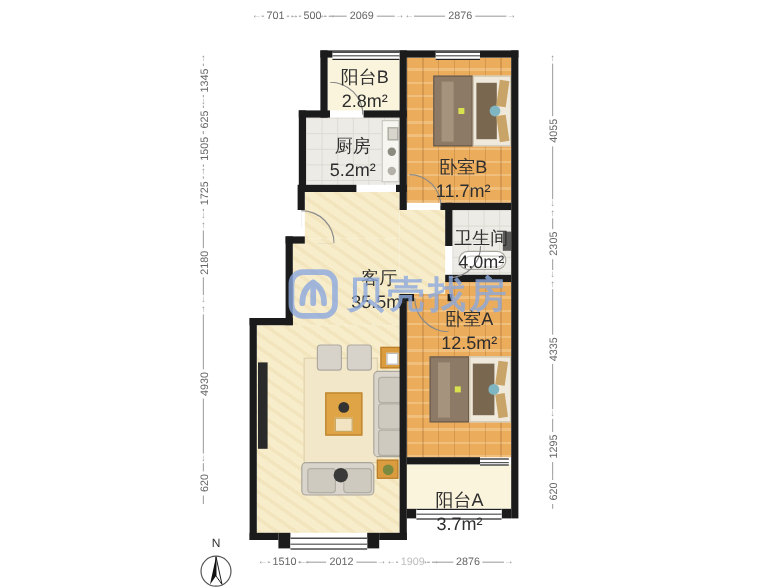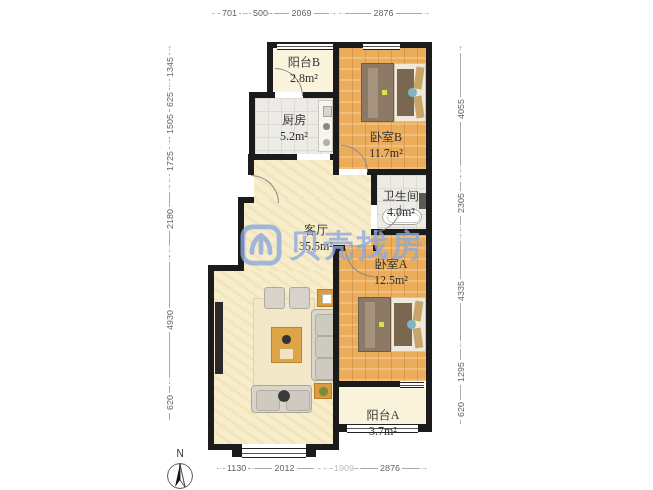--- a/index.html
+++ b/index.html
@@ -12,21 +12,21 @@
     background-image:repeating-linear-gradient(35deg,rgba(214,180,110,0.14) 0 3px,rgba(255,255,255,0) 3px 9px);}
   .floor-wood{position:absolute;background:#EBAC5C;
     background-image:repeating-linear-gradient(90deg,rgba(120,70,20,0.20) 0 1px,transparent 1px 13px),
                      repeating-linear-gradient(0deg,rgba(255,236,200,0.30) 0 2px,transparent 2px 11px);}
   .floor-tile{position:absolute;background:#ECEBE6;
     background-image:linear-gradient(#DCDAD2 1px,transparent 1px),linear-gradient(90deg,#DCDAD2 1px,transparent 1px);
     background-size:13px 13px;}
   .win-h{position:absolute;background:#fff;border-top:1.5px solid #222;border-bottom:1.5px solid #222;
     background-image:linear-gradient(#555,#555);background-size:100% 1px;background-position:center;background-repeat:no-repeat;}
   .arc{position:absolute;}
-  .room-label{position:absolute;text-align:center;color:#2e2e2e;font-size:12px;line-height:1.3;white-space:nowrap;transform:translateX(-50%);font-family:Liberation Serif, serif;}
+  .room-label{position:absolute;text-align:center;color:#2e2e2e;font-size:15px;line-height:1.3;white-space:nowrap;transform:translateX(-50%);}
   .room-label span{display:block;}
   .dimh{position:absolute;display:flex;align-items:center;height:12px;font-size:9px;color:#666;}
   .dimh .ln{flex:1;height:1px;background:#aaa;min-width:2px;}
   .dimh .ar{font-size:8px;color:#999;line-height:1;}
   .dimh .lb{padding:0 2px;background:#fff;white-space:nowrap;}
   .dimv{position:absolute;display:flex;flex-direction:column;align-items:center;width:13px;font-size:9px;color:#666;}
   .dimv .ln{flex:1;width:1px;background:#aaa;min-height:2px;}
   .dimv .ar{font-size:8px;color:#999;line-height:1;}
   .dimv .lb{writing-mode:vertical-rl;transform:rotate(180deg);padding:2px 0;background:#fff;white-space:nowrap;}
   .lb.faint{color:#bdbdbd;}
@@ -204,21 +204,21 @@
       <span class="ar">←</span>
       <span class="ln"></span>
       <span class="lb">2876</span>
       <span class="ln"></span>
       <span class="ar">→</span>
     </div>
 
   <div class="dimh" style="left:215px;top:462px;width:32px;">
       <span class="ar">←</span>
       <span class="ln"></span>
-      <span class="lb">1130</span>
+      <span class="lb">1510</span>
       <span class="ln"></span>
       <span class="ar">→</span>
     </div>
   <div class="dimh" style="left:247px;top:462px;width:75px;">
       <span class="ar">←</span>
       <span class="ln"></span>
       <span class="lb">2012</span>
       <span class="ln"></span>
       <span class="ar">→</span>
     </div>

